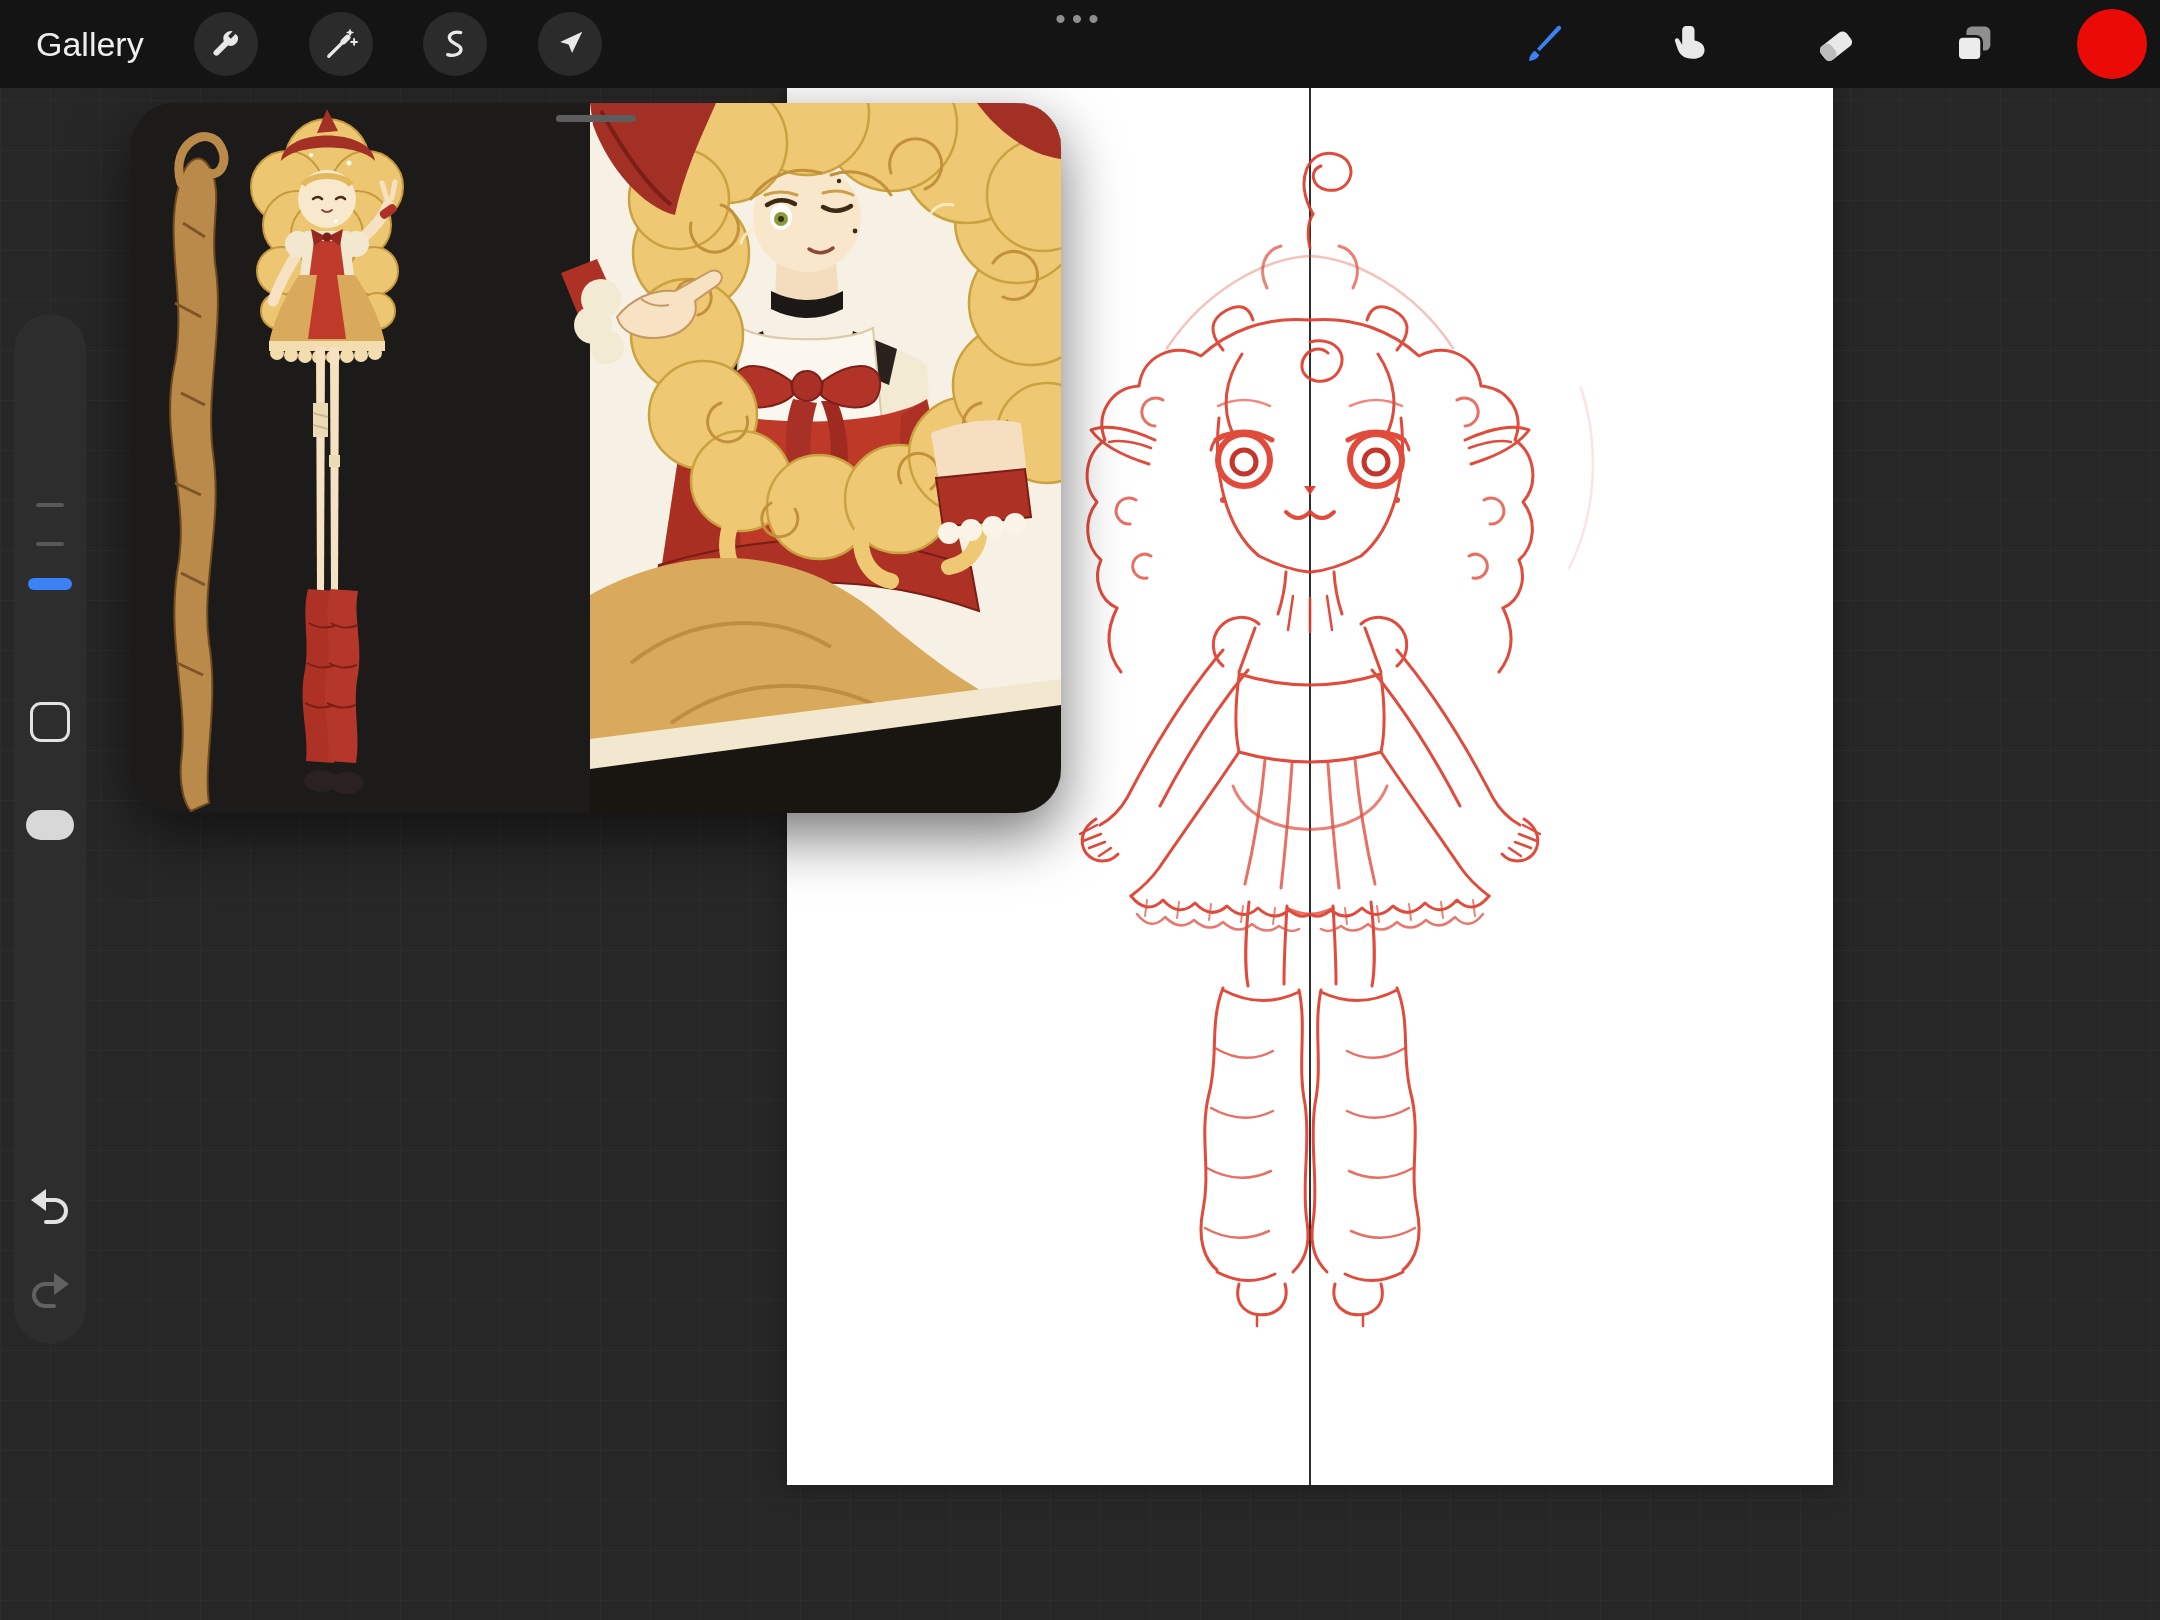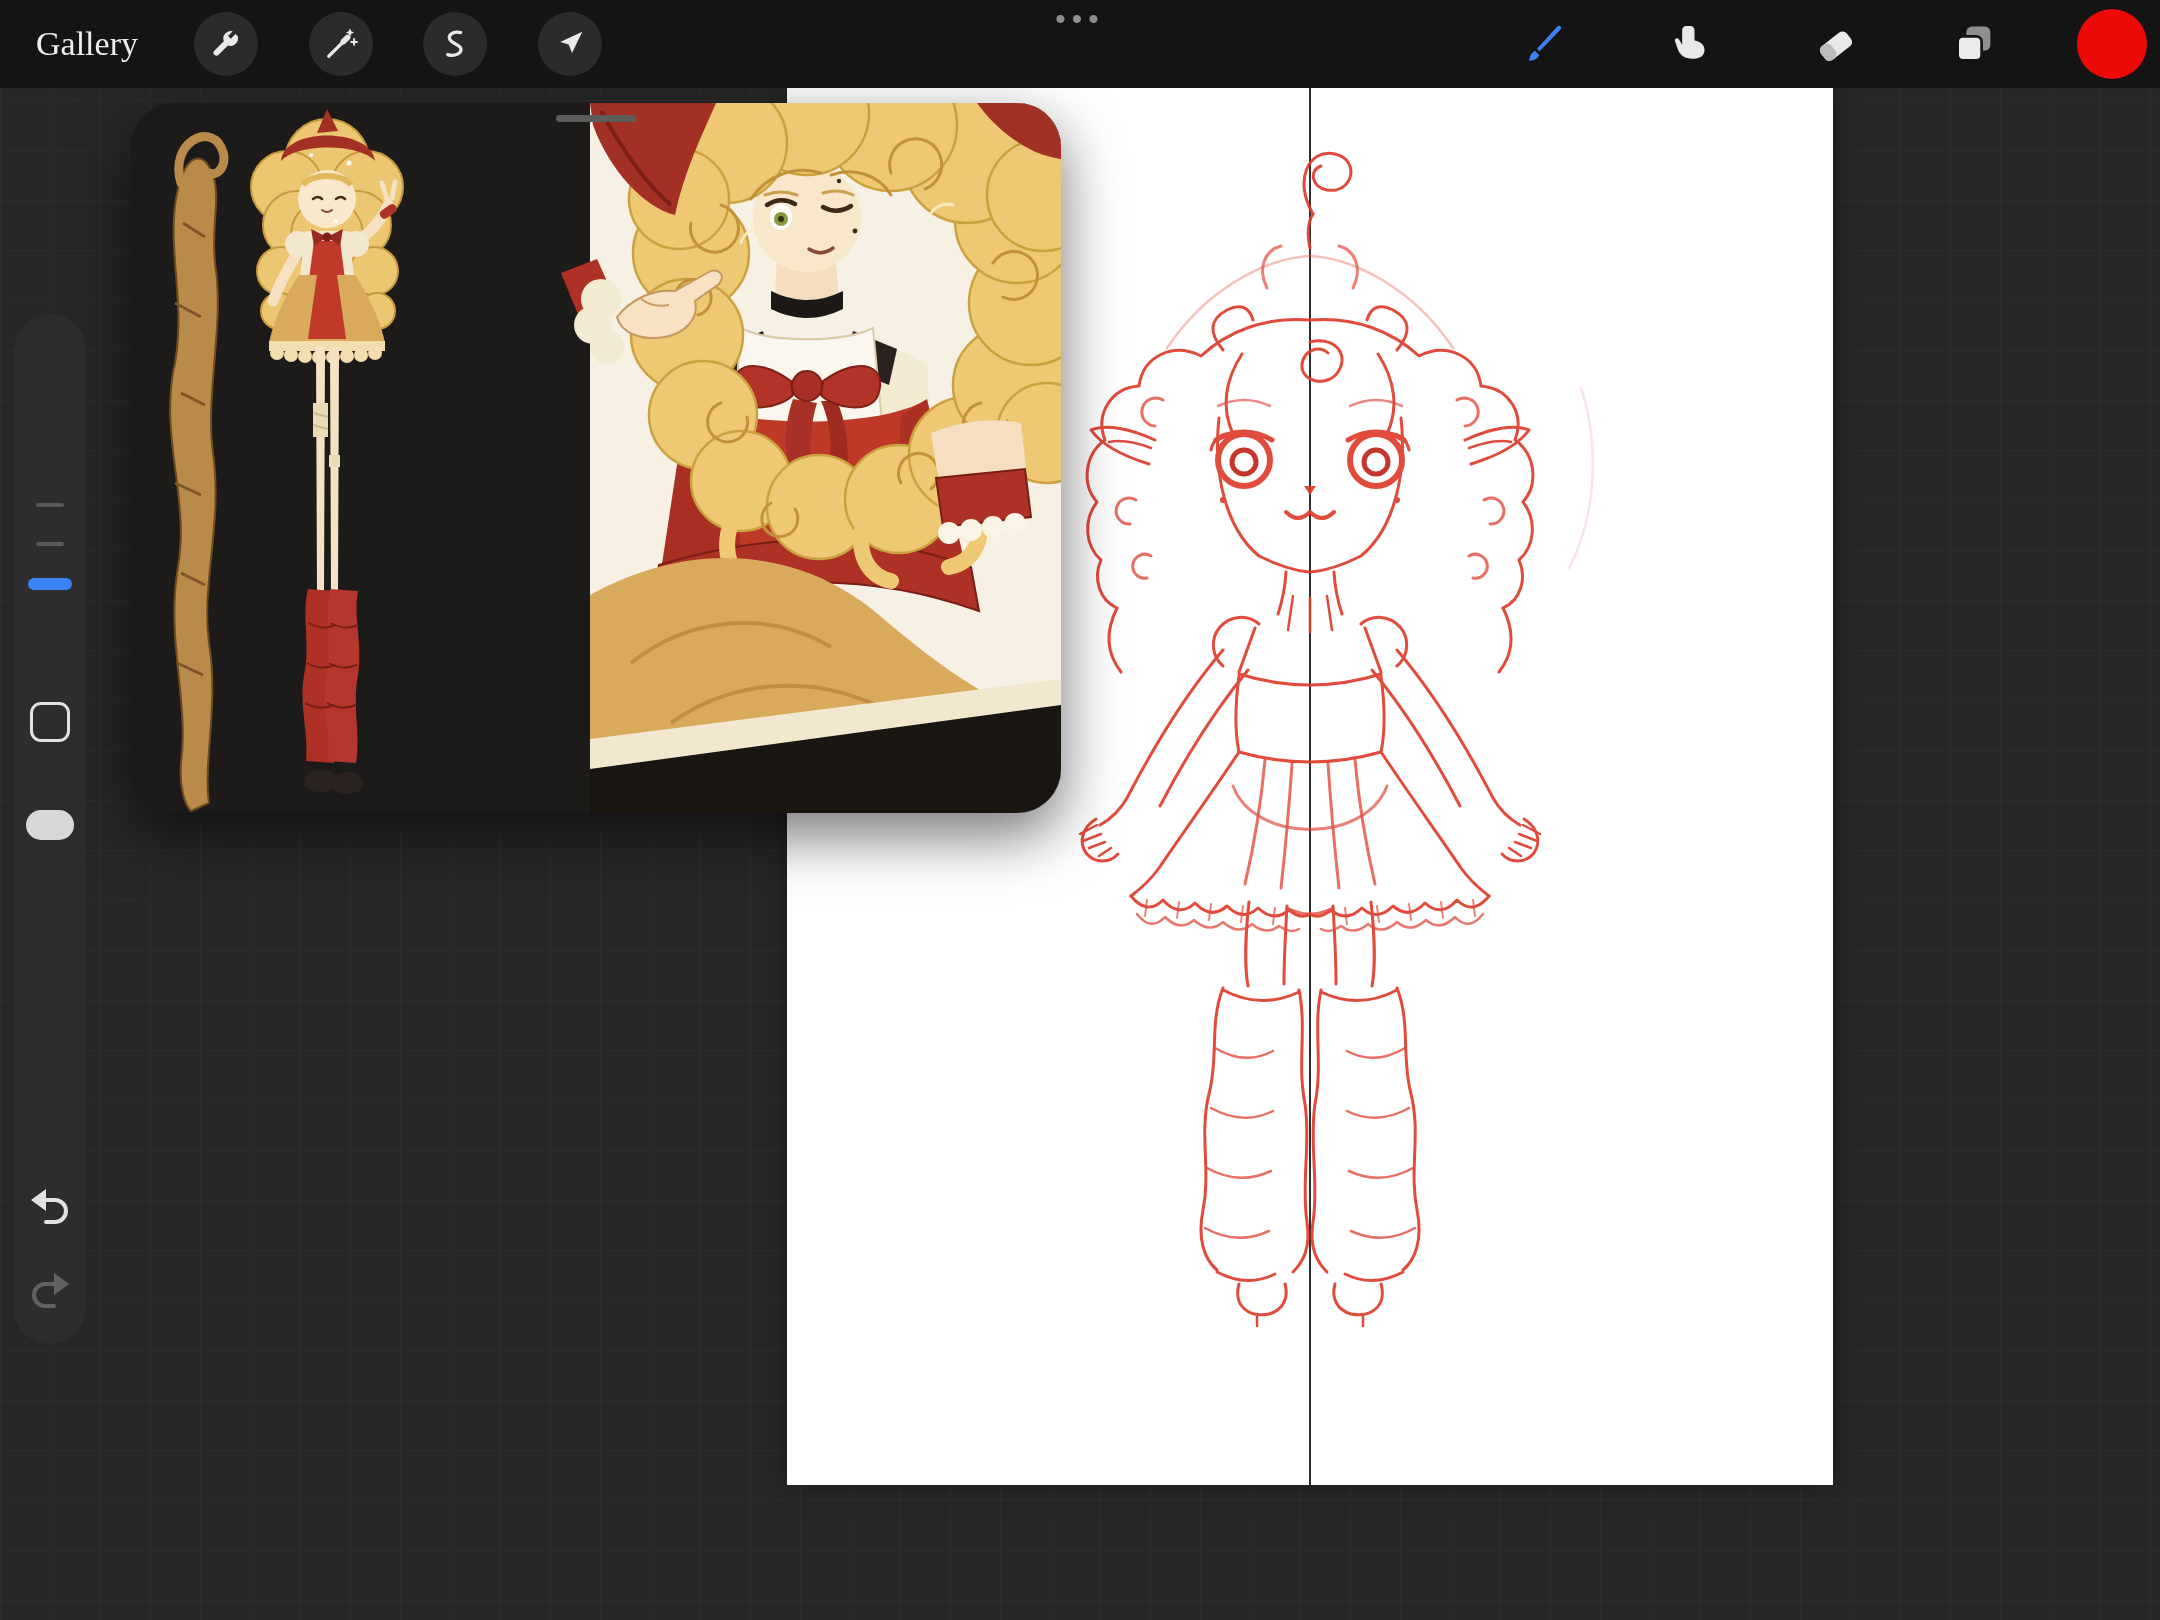--- a/index.html
+++ b/index.html
@@ -6,21 +6,21 @@
   .stage{position:relative;width:2160px;height:1620px;overflow:hidden;
     background-color:#272727;
     background-image:linear-gradient(to right,#2d2d2d 1.5px,transparent 1.5px),
                      linear-gradient(to bottom,#2d2d2d 1.5px,transparent 1.5px);
     background-size:50px 50px;}
   button{background:none;border:none;padding:0;margin:0;cursor:pointer;}
 
   
   .topbar{position:absolute;left:0;top:0;width:2160px;height:88px;background:#141414;z-index:60;}
   .gallery-btn{position:absolute;left:36px;top:0;height:88px;line-height:88px;
-    color:#efefef;font-size:34px;font-family:Liberation Serif, serif;}
+    color:#efefef;font-size:34px;}
   .circle-btn{position:absolute;top:12px;width:64px;height:64px;border-radius:50%;
     background:#2b2b2b;display:flex;align-items:center;justify-content:center;}
   .plain-btn{position:absolute;top:18px;width:52px;height:52px;display:flex;align-items:center;justify-content:center;}
   .dots-btn{position:absolute;left:50%;transform:translateX(-50%);top:2px;
     color:#8e8e8e;font-size:30px;letter-spacing:6px;line-height:34px;}
   .swatch-btn{position:absolute;top:9px;width:70px;height:70px;border-radius:50%;background:#ea0b07;}
 
   
   .side-panel{position:absolute;left:14px;top:314px;width:72px;height:1030px;
     background:rgba(46,46,46,.96);border-radius:36px;z-index:50;}

